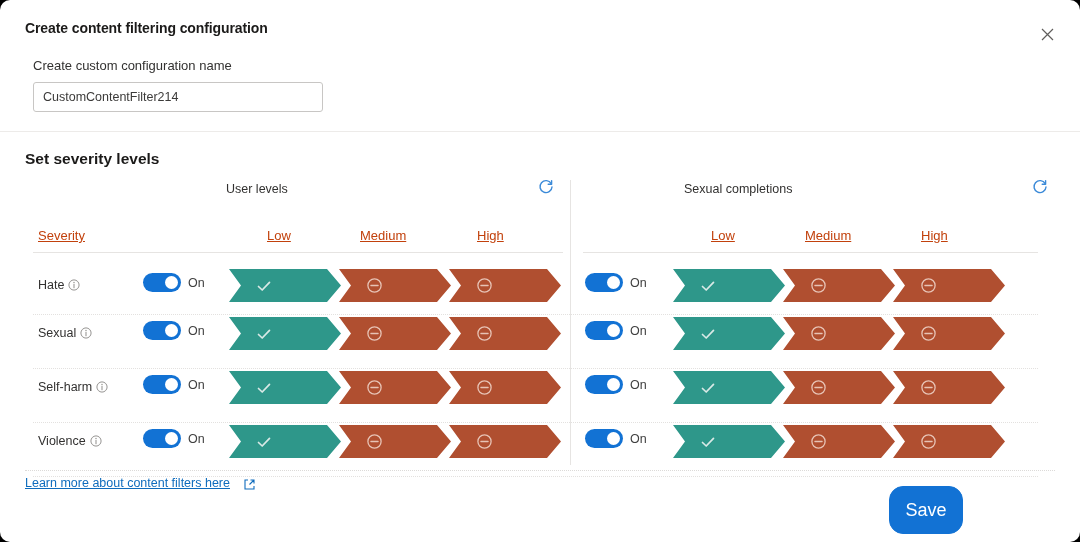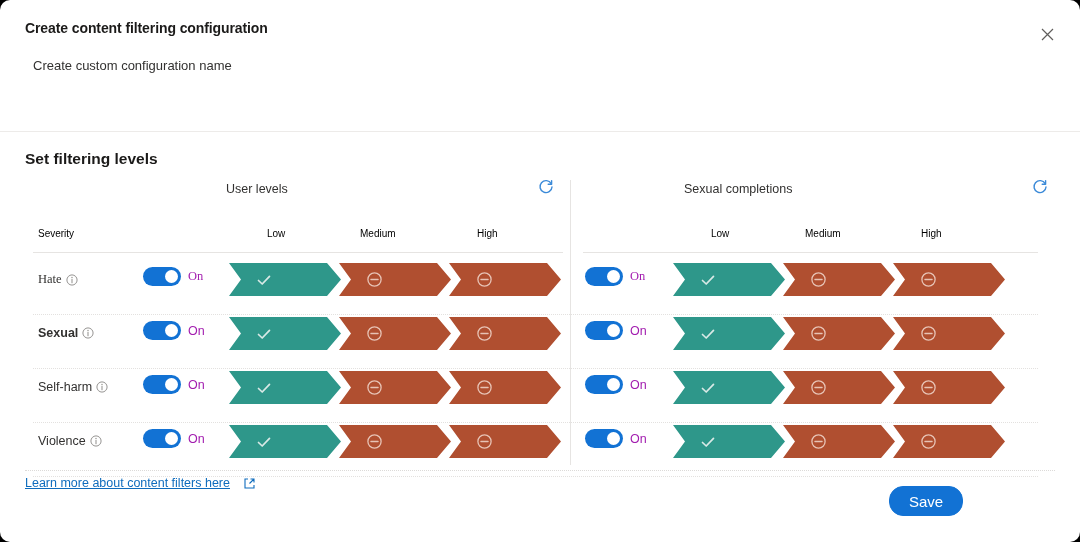--- a/index.html
+++ b/index.html
@@ -88,23 +88,24 @@
     cursor: pointer;
     color: #3b8ad8;
   }
   .rb-user  { left: 537px; top: 178px; }
   .rb-model { left: 1031px; top: 178px; }
   .refresh-btn svg { display: block; }
 
   
   .col-head {
     position: absolute;
-    font-size: 10px;
-    color: #000000;
+    font-size: 13px;
+    color: #c2410c;
     white-space: nowrap;
+    text-decoration: underline;
   }
   .severity-head { left: 38px; top: 228px; }
 
   .hr-cols {
     position: absolute;
     top: 252px; height: 1px;
     background: #e6e4e2;
   }
   .hr-cols.left  { left: 33px;  width: 530px; }
   .hr-cols.right { left: 583px; width: 455px; }
@@ -154,21 +155,21 @@
     position: relative;
     flex: none;
   }
   .toggle .knob {
     position: absolute;
     right: 3px; top: 3px;
     width: 13px; height: 13px;
     border-radius: 50%;
     background: #fff;
   }
-  .toggle-text { font-size: 12.5px; color: #a21caf; }
+  .toggle-text { font-size: 12.5px; color: #404040; }
 
   
   .chev {
     position: absolute;
     height: 33px;
     clip-path: polygon(0 0, calc(100% - 14px) 0, 100% 50%, calc(100% - 14px) 100%, 0 100%, 12px 50%);
     display: flex; align-items: center;
     cursor: pointer;
   }
   .chev.allow { background: #2e978a; }
@@ -189,31 +190,31 @@
     width: 1030px; height: 0;
     border-top: 1px dotted #dcdad8;
   }
   .learn-link {
     position: absolute;
     left: 25px; top: 476px;
     font-size: 12.5px;
     color: #0f6cbd;
     text-decoration: underline;
     cursor: pointer;
-    display: flex; align-items: center; gap: 14px;
+    display: flex; align-items: flex-end; gap: 14px;
   }
   .ext-icon { width: 11px; height: 11px; display: inline-flex; }
   .ext-icon svg { display: block; }
 
   .btn {
     position: absolute;
-    height: 30px;
+    height: 48px;
     border-radius: 14px;
     font-family: "Liberation Sans", sans-serif;
-    font-size: 15px;
+    font-size: 18px;
     cursor: pointer;
     display: flex; align-items: center; justify-content: center;
   }
   .btn-save {
     left: 889px; top: 486px; width: 74px;
     background: #1272d4; color: #fff; border: 1px solid #1272d4;
   }
   .btn-cancel {
     left: 973px; top: 486px; width: 80px;
     background: #fff; color: #323130; border: 1px solid #c8c6c4;
@@ -226,24 +227,25 @@
 
   <div class="dlg-title">Create content filtering configuration</div>
 
   <div class="close-btn">
     <svg width="13" height="13" viewBox="0 0 13 13" aria-hidden="true">
       <path d="M1 1 L12 12 M12 1 L1 12" stroke="currentColor" stroke-width="1.2" fill="none"></path>
     </svg>
   </div>
 
   <div class="field-label">Create custom configuration name</div>
+  <input class="name-input" type="text" value="CustomContentFilter214" placeholder="Enter configuration name" style="">
 
   <div class="hr-top"></div>
 
-  <div class="section-title">Set filtering levels</div>
+  <div class="section-title">Set severity levels</div>
 
   <div class="panel-head ph-user">User levels</div>
   <div class="panel-head ph-model">Sexual completions</div>
 
   <div class="refresh-btn rb-user">
     <svg width="18" height="18" viewBox="0 0 18 18" aria-hidden="true">
       <path d="M14.2 5.6 A6 6 0 1 0 15 9" stroke="currentColor" stroke-width="1.4" fill="none" stroke-linecap="round"></path>
       <path d="M14.6 2.6 L14.6 6.2 L11.2 6.2" stroke="currentColor" stroke-width="1.4" fill="none" stroke-linecap="round" stroke-linejoin="round"></path>
     </svg>
   </div>
@@ -262,21 +264,21 @@
 
   <div class="col-head" style="left:711px; top:228px;">Low</div>
   <div class="col-head" style="left:805px; top:228px;">Medium</div>
   <div class="col-head" style="left:921px; top:228px;">High</div>
 
   <div class="hr-cols left"></div>
   <div class="hr-cols right"></div>
   <div class="v-divider"></div>
 
   <div id="rows-host">
-      <div class="row" style="top: 262px; font-family: Liberation Serif, serif;">
+      <div class="row" style="top: 268px;">
         <div class="row-label" style="top: 10px;">
           <span>Hate</span>
           <span class="info-icon">
             <svg width="12" height="12" viewBox="0 0 12 12">
               <circle cx="6" cy="6" r="5.1" stroke="currentColor" stroke-width="0.9" fill="none"></circle>
               <circle cx="6" cy="3.5" r="0.65" fill="currentColor"></circle>
               <path d="M6 5.3 V8.8" stroke="currentColor" stroke-width="0.95" stroke-linecap="round"></path>
             </svg>
           </span>
         </div>
@@ -334,21 +336,21 @@
           <span class="glyph">
             <svg width="17" height="17" viewBox="0 0 17 17">
               <circle cx="8.5" cy="8.5" r="6.6" stroke="currentColor" stroke-width="1.3" fill="none"></circle>
               <path d="M4.9 8.5 H12.1" stroke="currentColor" stroke-width="1.3" stroke-linecap="round"></path>
             </svg>
           </span>
         </div>
       </div>
       <div class="row-sep" style="top: 314px; position: absolute;"></div>
       <div class="row" style="top: 316px;">
-        <div class="row-label" style="top: 10px; font-weight: bold;">
+        <div class="row-label" style="top: 10px;">
           <span>Sexual</span>
           <span class="info-icon">
             <svg width="12" height="12" viewBox="0 0 12 12">
               <circle cx="6" cy="6" r="5.1" stroke="currentColor" stroke-width="0.9" fill="none"></circle>
               <circle cx="6" cy="3.5" r="0.65" fill="currentColor"></circle>
               <path d="M6 5.3 V8.8" stroke="currentColor" stroke-width="0.95" stroke-linecap="round"></path>
             </svg>
           </span>
         </div>
         <div class="toggle-wrap" style="left: 143px; top: 5px;">

